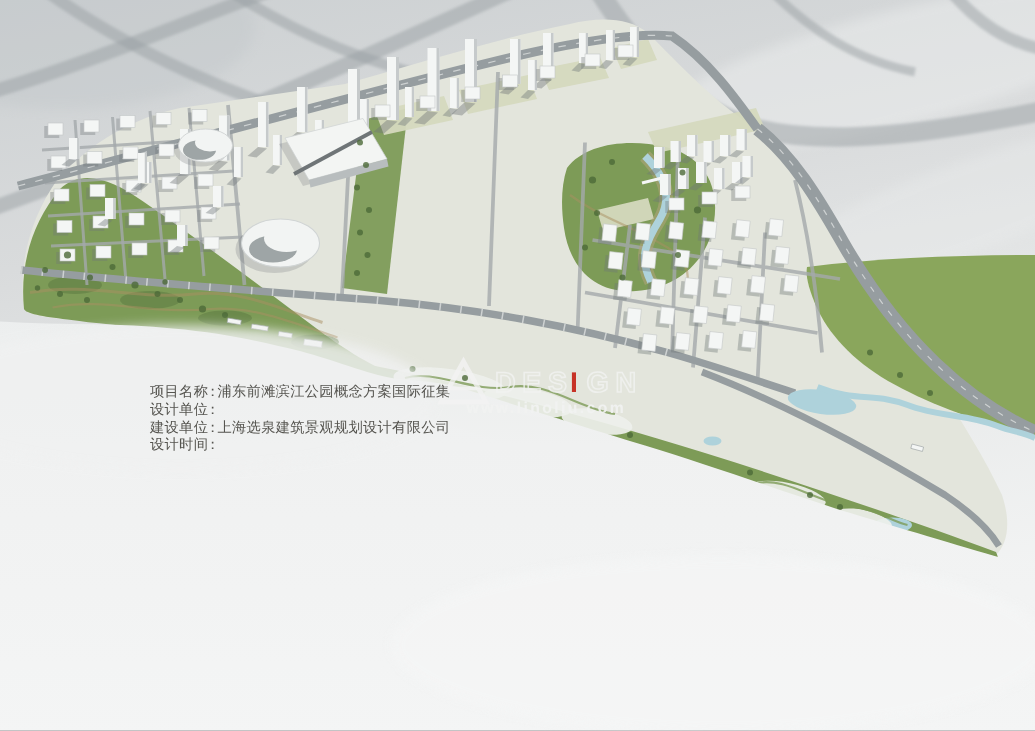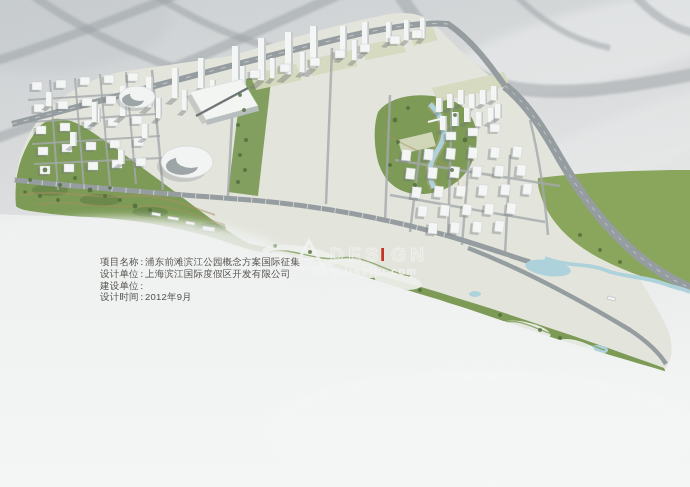--- a/index.html
+++ b/index.html
@@ -407,26 +407,25 @@
 
 <div class="info">
   <div class="info-row">
     <span class="info-label">项目名称</span>
         <span class="info-sep">：</span>
         <span class="info-value">浦东前滩滨江公园概念方案国际征集</span>
   </div>
   <div class="info-row">
     <span class="info-label">设计单位</span>
         <span class="info-sep">：</span>
-        <span class="info-value">上海滨江国际度假区开发有限公司</span>
   </div>
   <div class="info-row">
     <span class="info-label">建设单位</span>
         <span class="info-sep">：</span>
+        <span class="info-value">上海选泉建筑景观规划设计有限公司</span>
   </div>
   <div class="info-row">
     <span class="info-label">设计时间</span>
         <span class="info-sep">：</span>
-        <span class="info-value">2012年9月</span>
   </div>
 </div>
 
 </div>
 
 </body></html>

